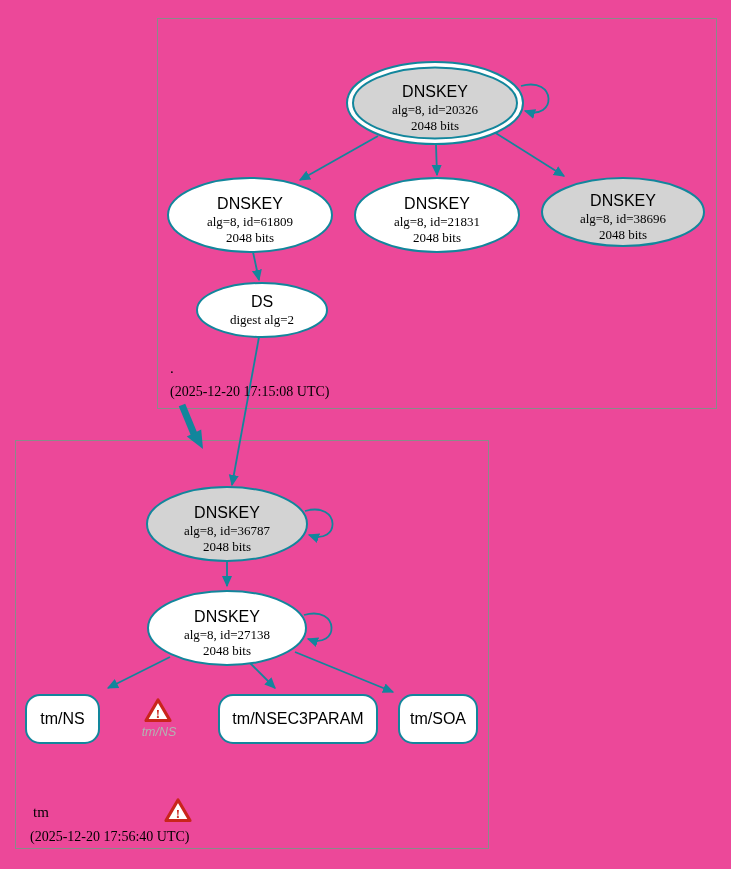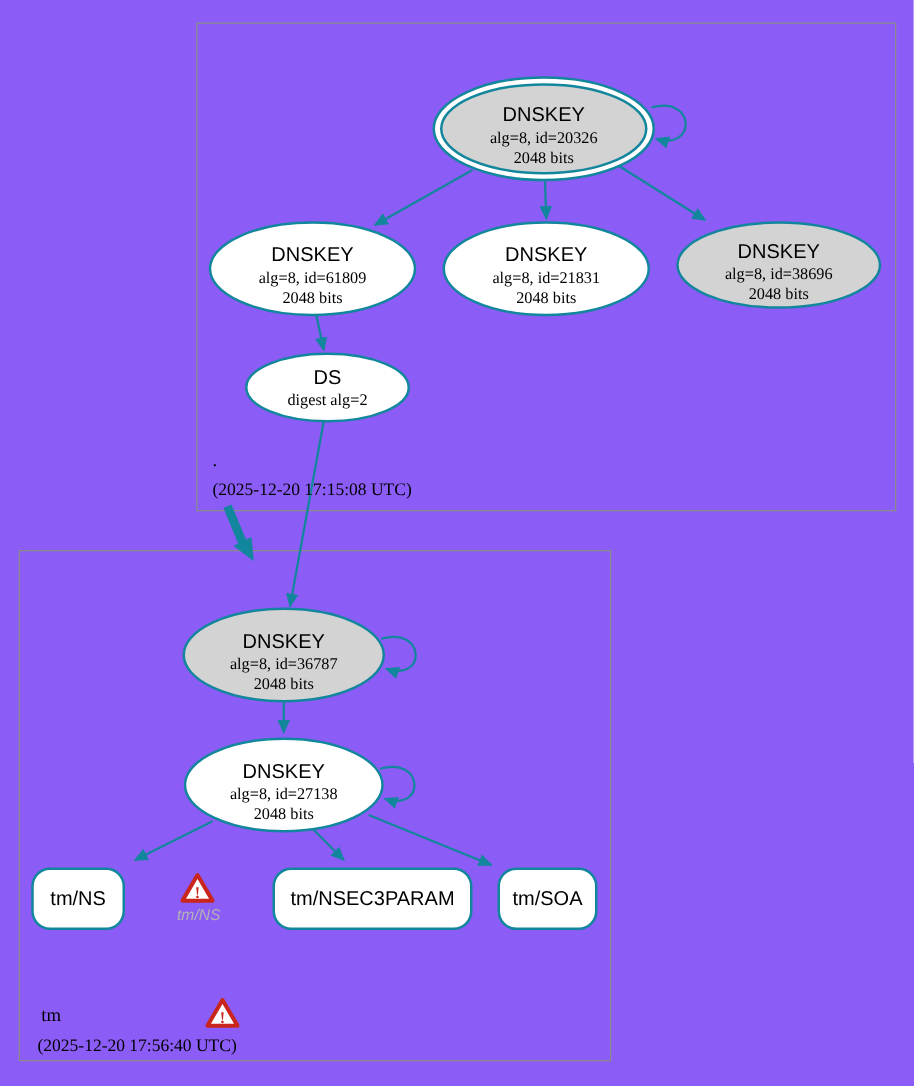--- a/index.html
+++ b/index.html
@@ -1,16 +1,16 @@
 <!DOCTYPE html>
 <html><head>
 <meta charset="utf-8">
 <style>
   html,body{margin:0;padding:0;background:#ffffff;}
-  .stage{position:relative;width:731px;height:869px;background:#8b5cf6;overflow:hidden;
+  .stage{position:relative;width:731px;height:869px;background:#ec4899;overflow:hidden;
          font-family:"Liberation Serif", serif;}
   svg{display:block;}
   .node-title{font-family:"Liberation Sans", sans-serif;font-size:16px;fill:#000;}
   .node-attr{font-family:"Liberation Serif", serif;font-size:13px;fill:#000;}
   .rrset-label{font-family:"Liberation Sans", sans-serif;font-size:16px;fill:#000;}
   .zone-name{font-family:"Liberation Serif", serif;font-size:15px;fill:#000;}
   .zone-time{font-family:"Liberation Serif", serif;font-size:14px;fill:#000;}
   .warn-label{font-family:"Liberation Sans", sans-serif;font-size:12.5px;font-style:italic;fill:#b3b3b3;}
   .warn-mark{font-family:"Liberation Serif", serif;font-size:13px;font-weight:bold;fill:#c9251c;}
   .edge{stroke:#12869c;stroke-width:1.8;fill:none;}

